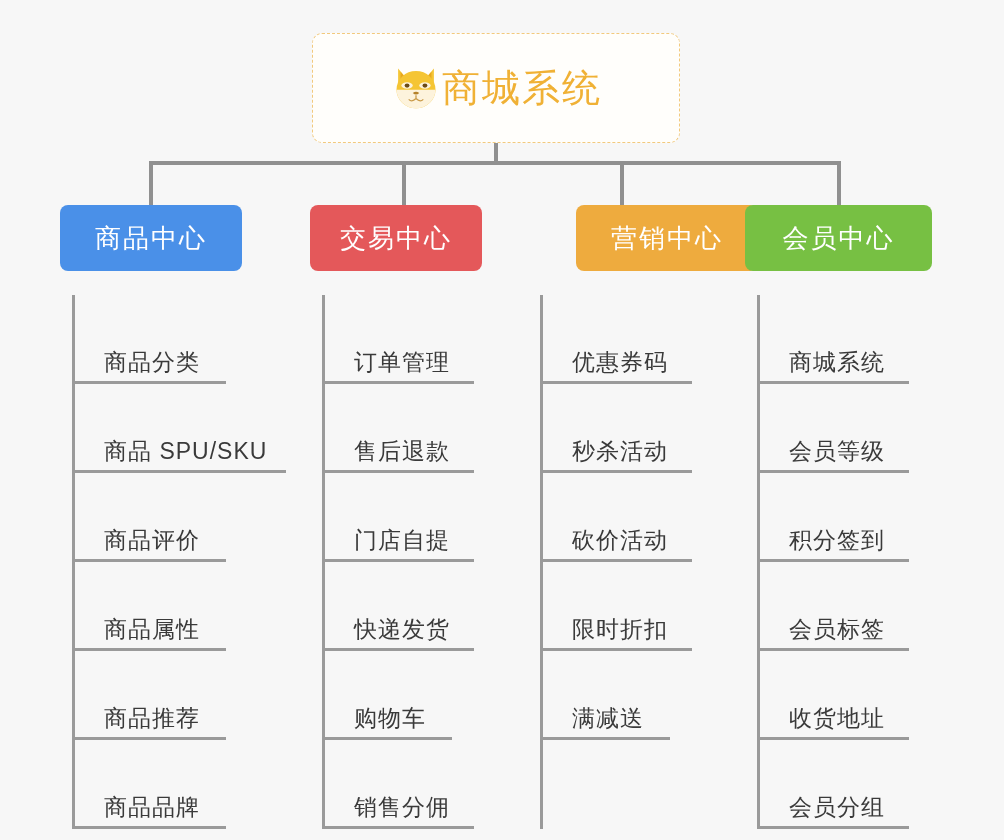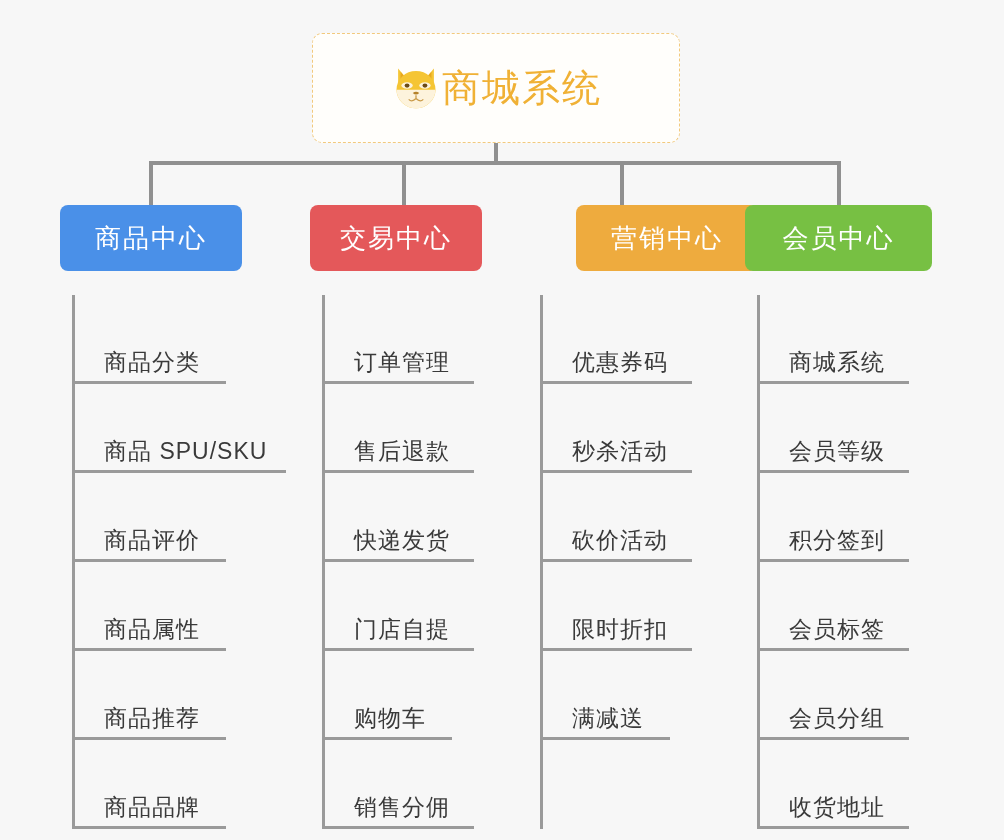--- a/index.html
+++ b/index.html
@@ -183,25 +183,25 @@
       <div class="spine" style="height:534px;"></div>
       <div class="leaf">
         <span class="leaf-label">订单管理</span>
         <div class="leaf-underline" style="width:152px;"></div>
       </div>
       <div class="leaf">
         <span class="leaf-label">售后退款</span>
         <div class="leaf-underline" style="width:152px;"></div>
       </div>
       <div class="leaf">
+        <span class="leaf-label">门店自提</span>
+        <div class="leaf-underline" style="width:152px;"></div>
+      </div>
+      <div class="leaf">
         <span class="leaf-label">快递发货</span>
-        <div class="leaf-underline" style="width:152px;"></div>
-      </div>
-      <div class="leaf">
-        <span class="leaf-label">门店自提</span>
         <div class="leaf-underline" style="width:152px;"></div>
       </div>
       <div class="leaf">
         <span class="leaf-label">购物车</span>
         <div class="leaf-underline" style="width:130px;"></div>
       </div>
       <div class="leaf">
         <span class="leaf-label">销售分佣</span>
         <div class="leaf-underline" style="width:152px;"></div>
       </div>
@@ -253,23 +253,23 @@
       </div>
       <div class="leaf">
         <span class="leaf-label">积分签到</span>
         <div class="leaf-underline" style="width:152px;"></div>
       </div>
       <div class="leaf">
         <span class="leaf-label">会员标签</span>
         <div class="leaf-underline" style="width:152px;"></div>
       </div>
       <div class="leaf">
+        <span class="leaf-label">收货地址</span>
+        <div class="leaf-underline" style="width:152px;"></div>
+      </div>
+      <div class="leaf">
         <span class="leaf-label">会员分组</span>
         <div class="leaf-underline" style="width:152px;"></div>
       </div>
-      <div class="leaf">
-        <span class="leaf-label">收货地址</span>
-        <div class="leaf-underline" style="width:152px;"></div>
-      </div>
     </div>
   </div>
 
 </div>
 
 </body></html>

